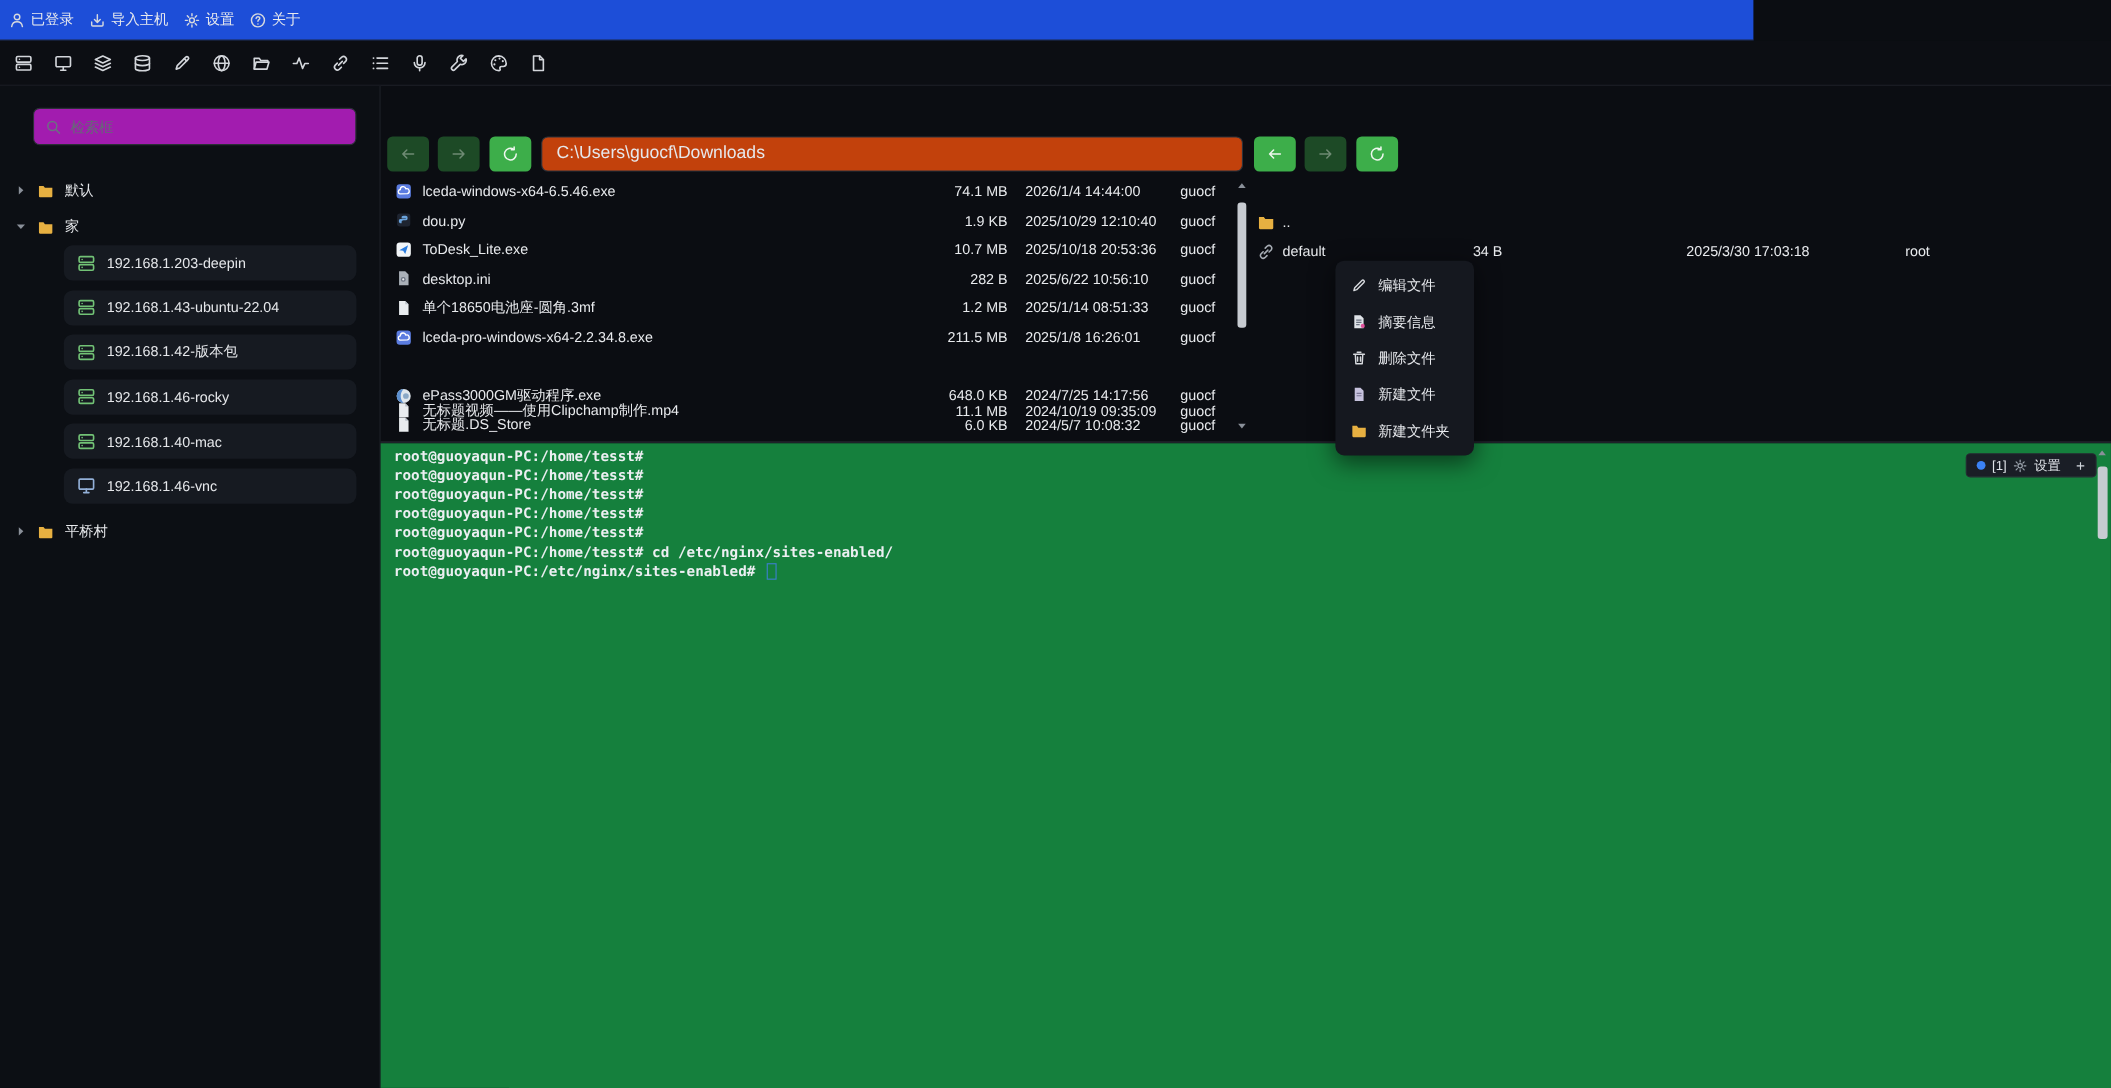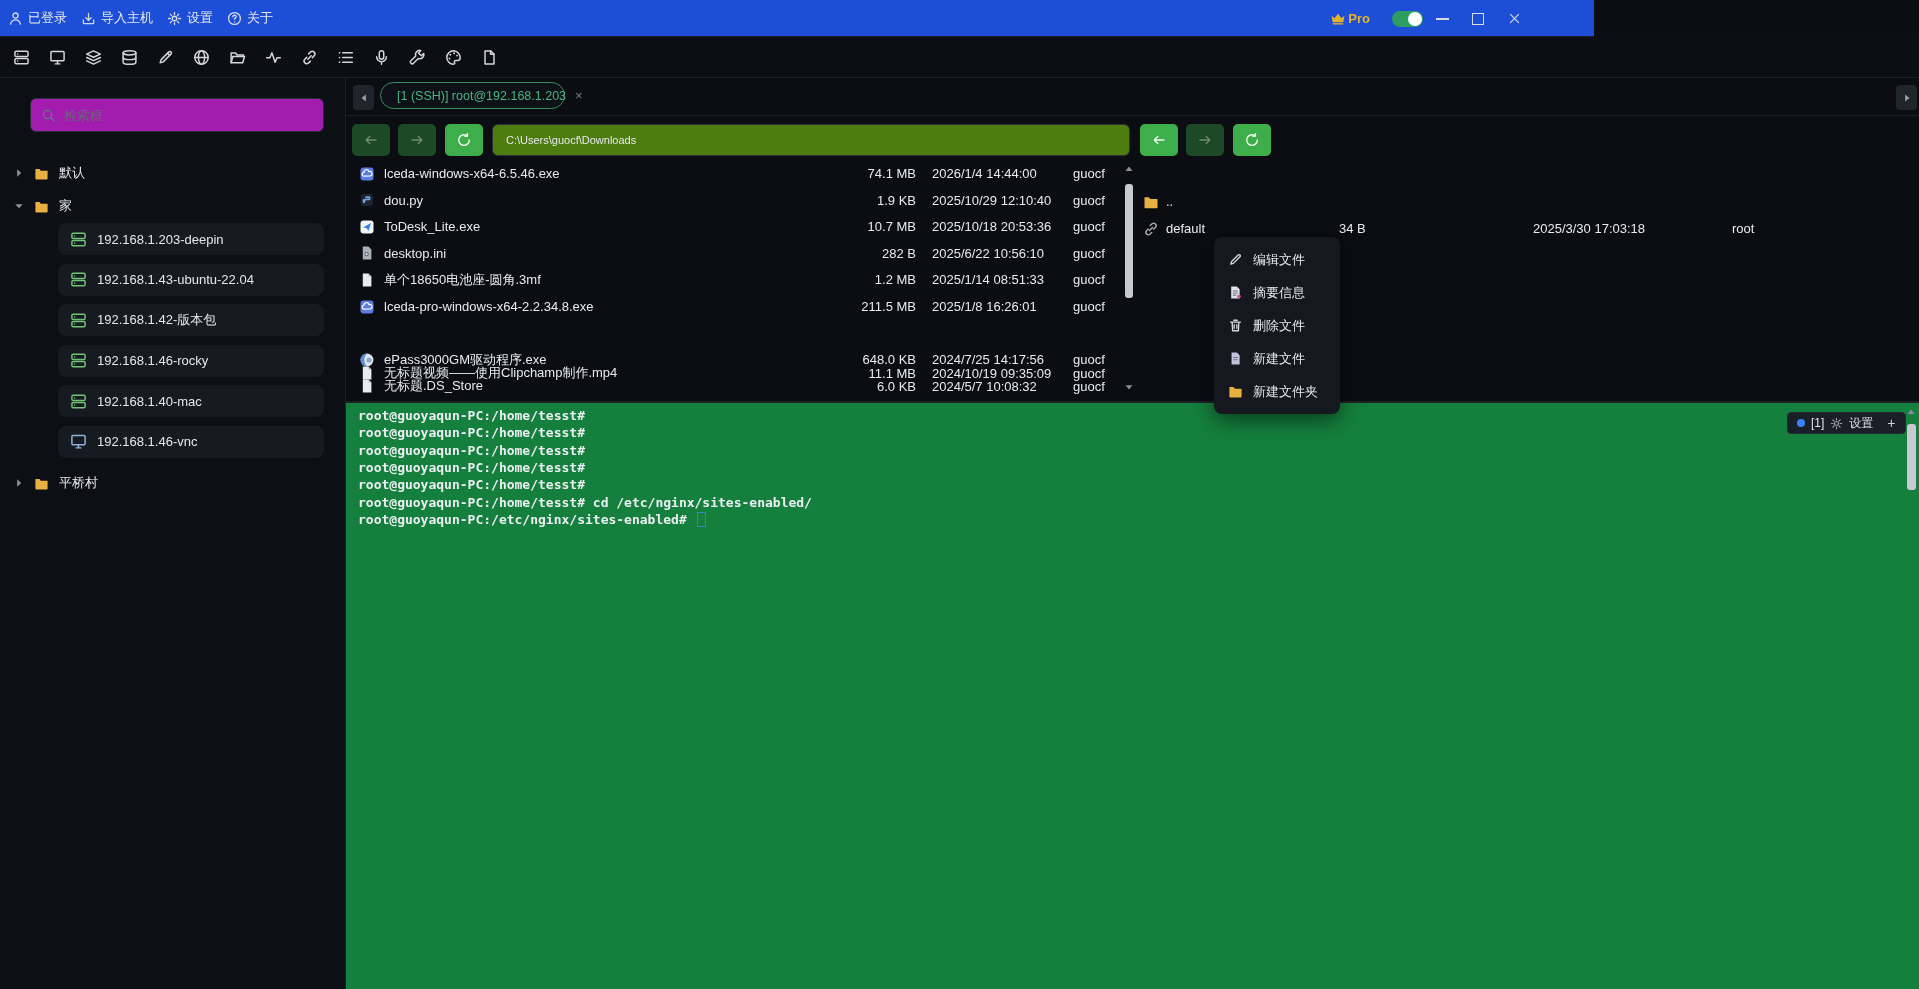--- a/index.html
+++ b/index.html
@@ -55,21 +55,21 @@
   .tab-pill { position:absolute; left:34px; top:4px; width:185px; height:27px; border:1px solid #3a8b61; border-radius:14px; background:#0e1218; display:flex; align-items:center; padding:0 9px; gap:7px; }
   .tab-dot { width:9px; height:9px; border-radius:50%; background:#5b7ba3; }
   .tab-lbl { color:#4cb381; font-size:12.5px; white-space:nowrap; }
   .tab-close { color:#6d8a7a; font-size:13px; margin-left:2px; }
 
   
   .navbtn { position:absolute; top:124px; width:38px; height:32px; border-radius:5px; display:flex; align-items:center; justify-content:center; }
   .navbtn svg { width:16px; height:16px; }
   .nb-on { background:#3dae4a; color:#eef7ef; }
   .nb-off { background:#1d4a26; color:#6e8a73; }
-  .path-input { position:absolute; top:124px; height:32px; background:#4d7c0f; border:1px solid #2e323a; border-radius:6px; color:#e6e8ec; font-size:11px; font-family:inherit; padding:0 13px; outline:none; }
+  .path-input { position:absolute; top:124px; height:32px; background:#c2410c; border:1px solid #2e323a; border-radius:6px; color:#e6e8ec; font-size:16px; font-family:inherit; padding:0 13px; outline:none; }
 
   .file-row { position:absolute; height:27px; display:flex; align-items:center; }
   .file-row .icon { width:16px; height:16px; }
   .frow-name { position:absolute; left:38px; color:#e8eaed; white-space:nowrap; }
   .frow-size { position:absolute; left:480px; width:90px; text-align:right; color:#e8eaed; }
   .frow-date { position:absolute; left:586px; color:#e8eaed; white-space:nowrap; }
   .frow-owner { position:absolute; left:727px; color:#e8eaed; }
 
   .rcol-name { position:absolute; left:26px; color:#e8eaed; white-space:nowrap; }
   .rcol-size { position:absolute; left:199px; color:#e8eaed; }
@@ -135,48 +135,20 @@
           <span class="icon">
             <svg viewBox="0 0 16 16" fill="none" stroke="currentColor" stroke-width="1.4" stroke-linecap="round" stroke-linejoin="round">
               <circle cx="8" cy="8" r="6.3"></circle>
               <path d="M6.2 6.2c0-2.2 3.6-2.2 3.6-.2 0 1.4-1.8 1.3-1.8 2.9"></path>
               <circle cx="8" cy="11.6" r=".7" fill="currentColor" stroke="none"></circle>
             </svg>
           </span>
           <span>关于</span>
         </div>
       </div>
-    <div class="win-right">
-      <div class="pro">
-        <span class="icon">
-            <svg viewBox="0 0 16 16" fill="#e5b32a">
-              <path d="M1.6 4.8l3 2.4L8 2.8l3.4 4.4 3-2.4-1.1 6.4H2.7z"></path>
-              <rect x="2.7" y="12.2" width="10.6" height="1.3"></rect>
-            </svg>
-          </span>
-        <span>Pro</span>
-      </div>
-      <div class="toggle">
-          <div class="knob"></div>
-        </div>
-      <div class="winbtn">
-          <div class="minus"></div>
-        </div>
-      <div class="winbtn">
-          <div class="square"></div>
-        </div>
-      <div class="winbtn">
-        <span class="icon" style="width:13px;height:13px;">
-            <svg viewBox="0 0 16 16" fill="none" stroke="currentColor" stroke-width="1.4" stroke-linecap="round" stroke-linejoin="round">
-              <path d="M3 3l10 10M13 3L3 13"></path>
-            </svg>
-          </span>
-      </div>
-      <div class="pad"></div>
-    </div>
   </div>
 
   <div class="toolbar abs" id="tool-strip">
       <div class="tool-icon">
         <span class="icon">
           <svg viewBox="0 0 16 16" fill="none" stroke="currentColor" stroke-width="1.4" stroke-linecap="round" stroke-linejoin="round">
             <rect x="1.8" y="2.2" width="12.4" height="4.8" rx="1.2"></rect>
             <rect x="1.8" y="9" width="12.4" height="4.8" rx="1.2"></rect>
             <circle cx="4.4" cy="4.6" r=".7" fill="currentColor" stroke="none"></circle>
             <circle cx="4.4" cy="11.4" r=".7" fill="currentColor" stroke="none"></circle>
@@ -406,41 +378,20 @@
           <span class="icon folder-ic">
             <svg viewBox="0 0 16 16" fill="#e7b041">
               <path d="M1.5 3.2h4.4l1.4 1.9h7.2v8.2a1 1 0 0 1-1 1h-11a1 1 0 0 1-1-1z"></path>
             </svg>
           </span>
           <span class="lbl">平桥村</span>
         </div>
       </div>
   </div>
 
-  <div class="tabbar abs">
-    <div class="tab-scroll" style="left:7px;">
-      <span class="icon" style="width:10px;height:10px;">
-          <svg viewBox="0 0 16 16" fill="currentColor">
-            <path d="M11 2.5v11L4 8z"></path>
-          </svg>
-        </span>
-    </div>
-    <div class="tab-pill">
-      <span class="tab-dot"></span>
-      <span class="tab-lbl">[1 (SSH)] root@192.168.1.203</span>
-      <span class="tab-close">×</span>
-    </div>
-    <div class="tab-scroll" style="left:1550px;">
-      <span class="icon" style="width:10px;height:10px;">
-          <svg viewBox="0 0 16 16" fill="currentColor">
-            <path d="M5 2.5v11L12 8z"></path>
-          </svg>
-        </span>
-    </div>
-  </div>
 
   <div class="navbtn nb-off abs" style="left:352px;">
     <span class="icon">
         <svg viewBox="0 0 16 16" fill="none" stroke="currentColor" stroke-width="1.4" stroke-linecap="round" stroke-linejoin="round">
           <path d="M13 8H3.2M6.8 4.4 3.2 8l3.6 3.6"></path>
         </svg>
       </span>
   </div>
   <div class="navbtn nb-off abs" style="left:398px;">
     <span class="icon">

